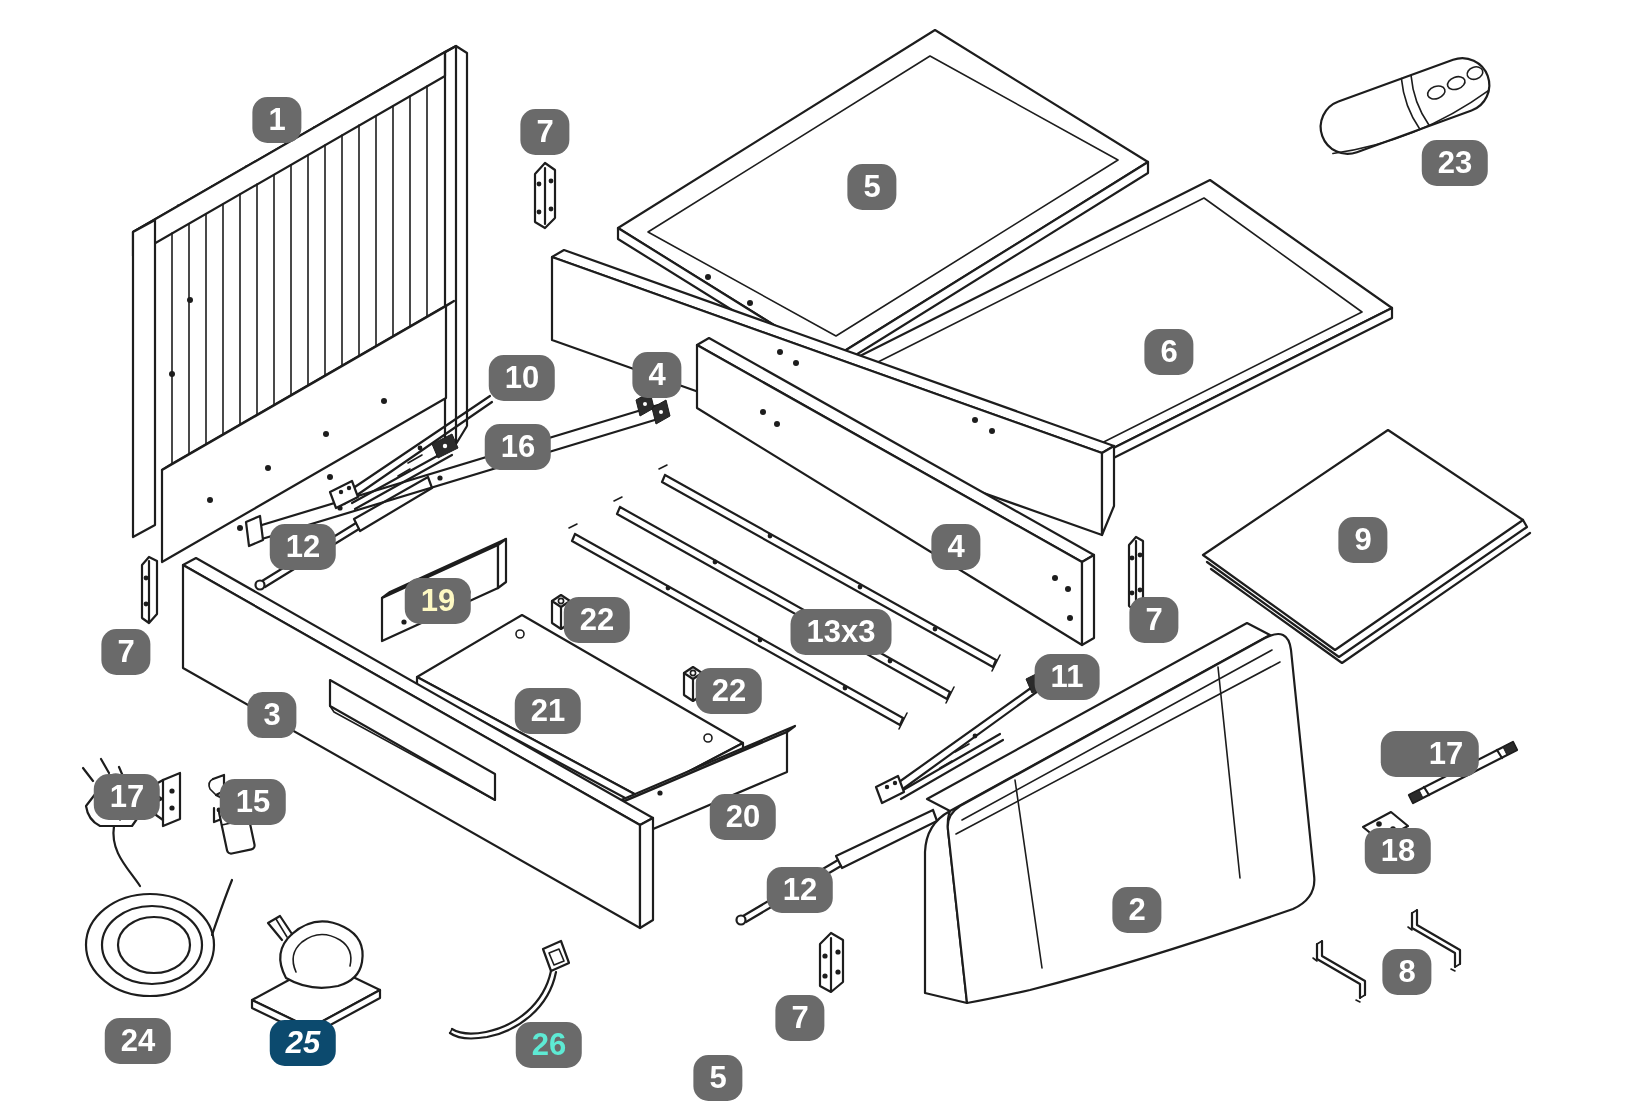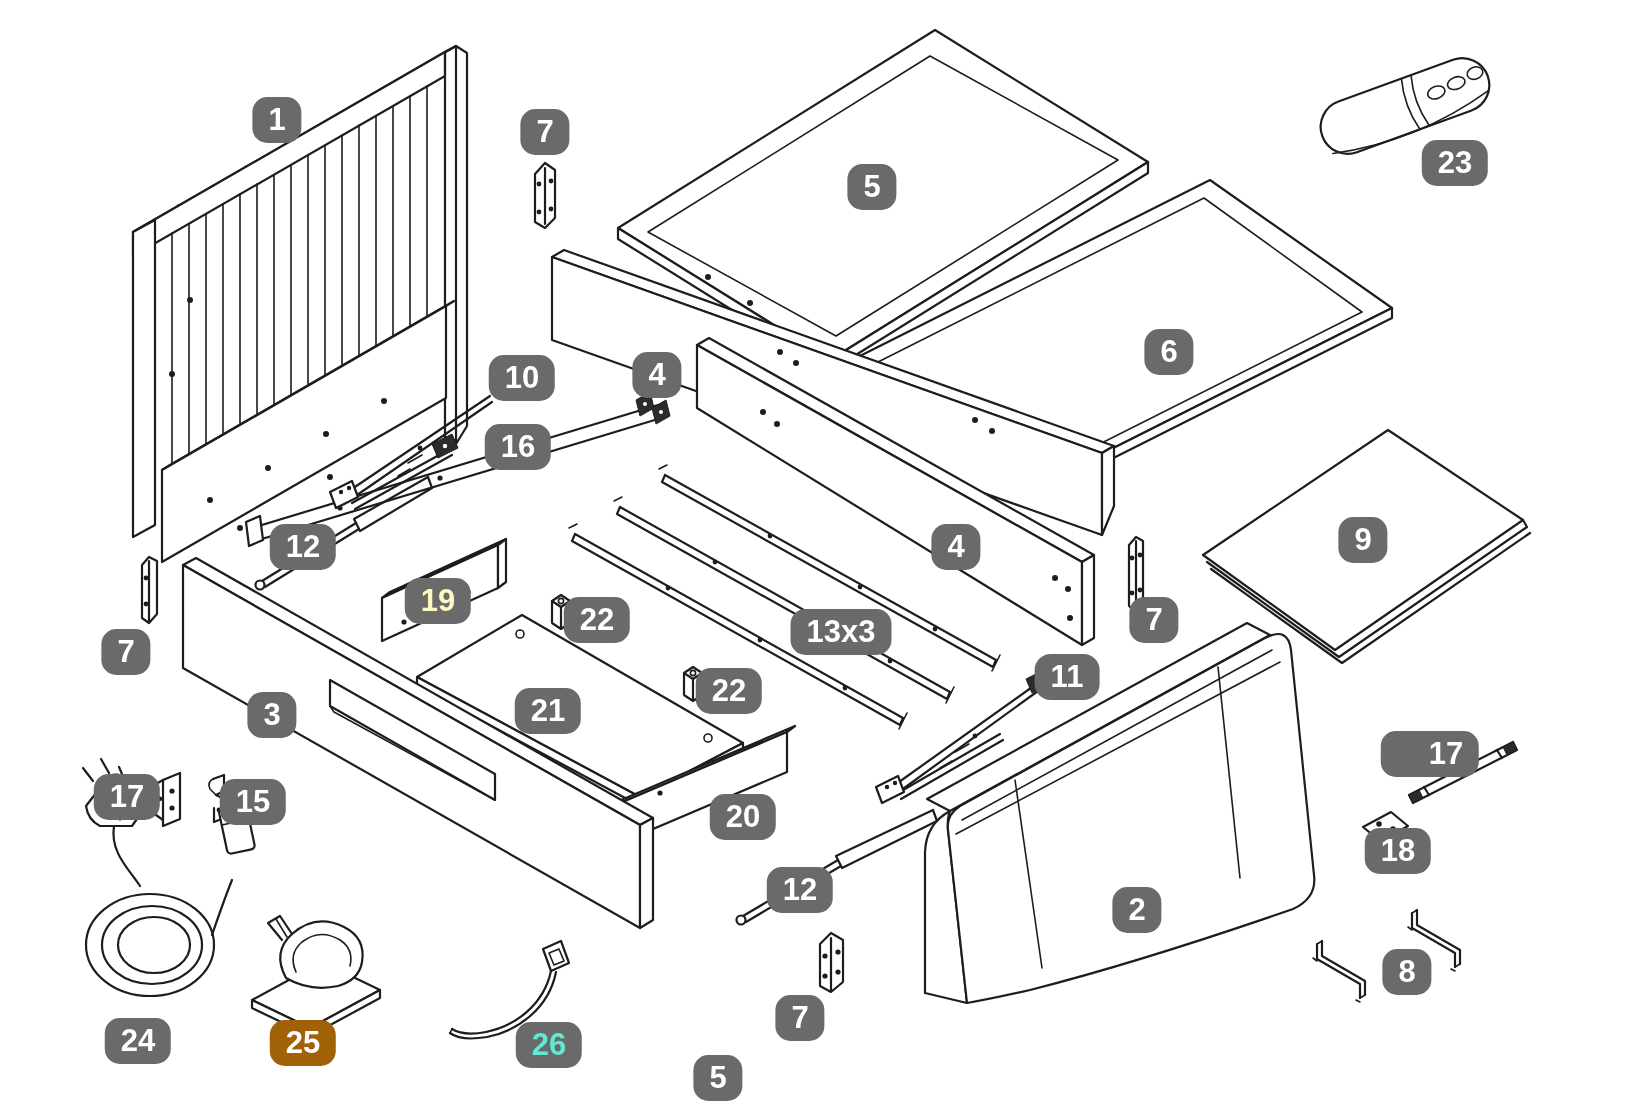--- a/index.html
+++ b/index.html
@@ -365,19 +365,19 @@
       <div class="badge" style="left: 272px; top: 715px; background: rgb(106, 106, 106); color: rgb(255, 255, 255);">3</div>
       <div class="badge" style="left: 1430px; top: 754px; background: rgb(106, 106, 106); color: #ffffff; padding-left: 48px;">17</div>
       <div class="badge" style="left: 743px; top: 817px; background: rgb(106, 106, 106); color: rgb(255, 255, 255);">20</div>
       <div class="badge" style="left: 127px; top: 797px; background: rgb(106, 106, 106); color: rgb(255, 255, 255);">17</div>
       <div class="badge" style="left: 253px; top: 802px; background: rgb(106, 106, 106); color: rgb(255, 255, 255);">15</div>
       <div class="badge" style="left: 1358px; top: 851px; background: rgb(106, 106, 106); color: rgb(255, 255, 255); margin-left: 40px;">18</div>
       <div class="badge" style="left: 800px; top: 890px; background: rgb(106, 106, 106); color: rgb(255, 255, 255);">12</div>
       <div class="badge" style="left: 1137px; top: 910px; background: rgb(106, 106, 106); color: rgb(255, 255, 255);">2</div>
       <div class="badge" style="left: 1407px; top: 972px; background: rgb(106, 106, 106); color: rgb(255, 255, 255);">8</div>
       <div class="badge" style="left: 138px; top: 1041px; background: rgb(106, 106, 106); color: rgb(255, 255, 255); text-align: right;">24</div>
-      <div class="badge" style="left: 303px; top: 1043px; background: #a16207; color: rgb(255, 255, 255);">25</div>
+      <div class="badge" style="left: 303px; top: 1043px; background: #0c4a6e; color: rgb(255, 255, 255); font-style: italic;">25</div>
       <div class="badge" style="left: 549px; top: 1045px; background: rgb(106, 106, 106); color: #5eead4;">26</div>
       <div class="badge" style="left: 800px; top: 1018px; background: rgb(106, 106, 106); color: rgb(255, 255, 255);">7</div>
       <div class="badge" style="left: 718px; top: 1078px; background: rgb(106, 106, 106); color: rgb(255, 255, 255);">5</div>
     </div>
 
 </div>
 
 </body></html>

